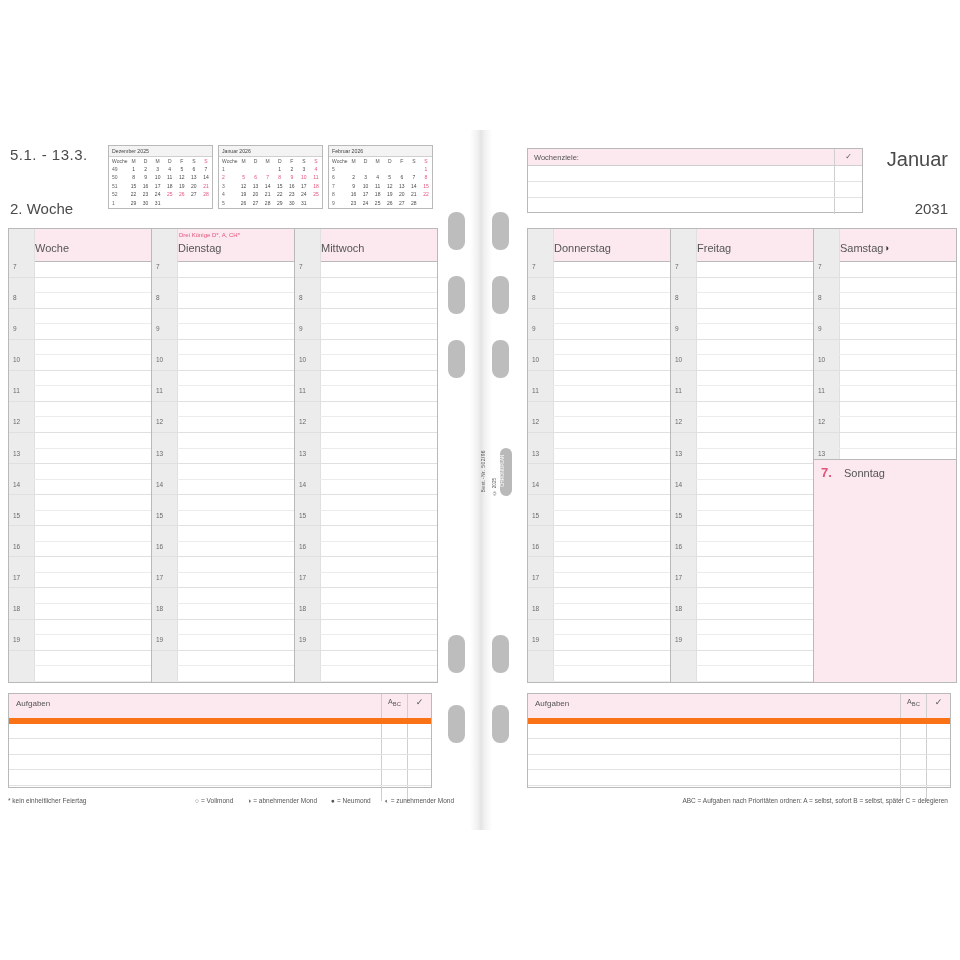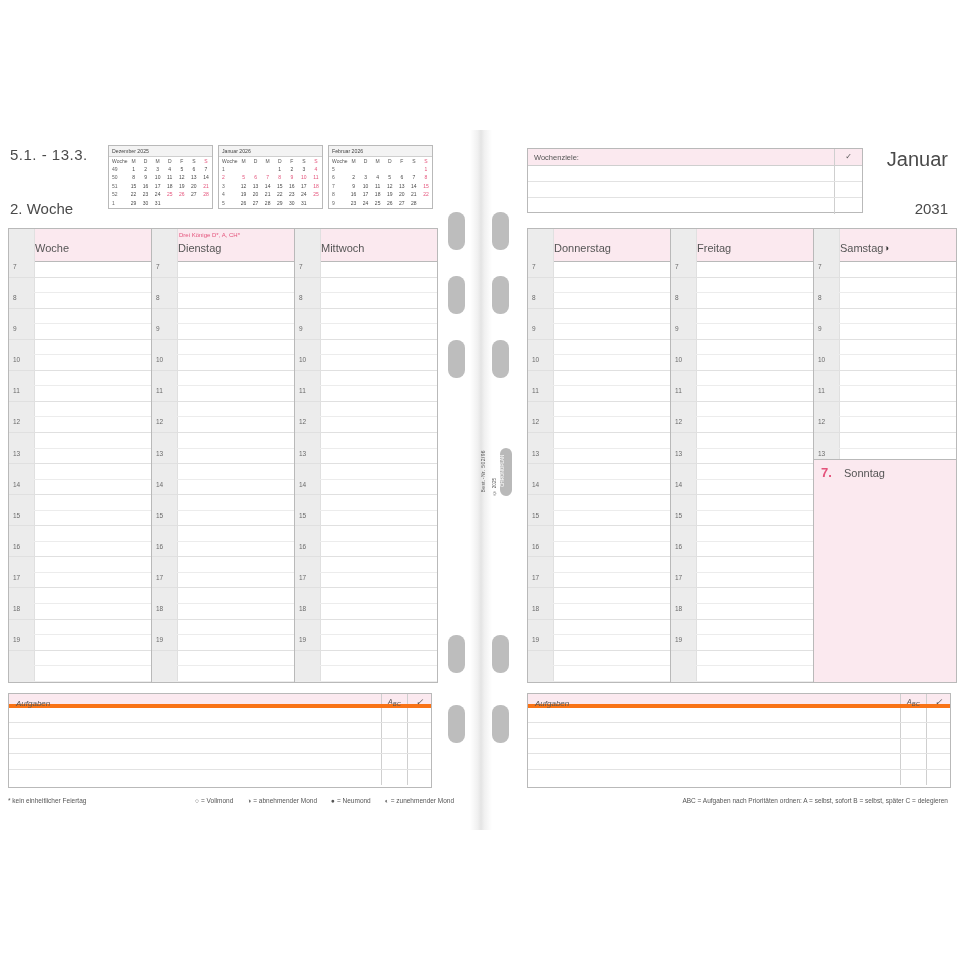--- a/index.html
+++ b/index.html
@@ -60,21 +60,21 @@
 
   
   .sunblock { position:absolute; left:0; right:0; background:#fbe9ef; border-top:1px solid #b9b9b9; }
   .sunblock .dnum { position:absolute; left:7px; top:5px; font-size:13px; color:#e4537b; font-weight:bold; }
   .sunblock .dname { position:absolute; left:30px; top:7px; font-size:11px; color:#555; }
 
   
   .tasks { position:absolute; top:693px; width:424px; height:95px; border:1px solid #b9b9b9; background:#fff; }
   #left-tasks { left:8px; }
   #right-tasks { left:527px; }
-  .tasks .thead { display:flex; height:14px; background:#fbe9ef; border-bottom:4px solid #f97316;font-style:italic; }
+  .tasks .thead { display:flex; height:30px; background:#fbe9ef; border-bottom:6px solid #f97316; }
   .tasks .thead .tt { flex:1; font-size:8px; color:#555; padding:5px 0 0 7px; }
   .tasks .thead .tabc { width:26px; border-left:1px solid #cfcfcf; text-align:center; font-size:7px; color:#555; padding-top:4px; }
   .tasks .thead .tchk { width:24px; border-left:1px solid #cfcfcf; text-align:center; font-size:9px; color:#555; padding-top:3px; }
   .tasks .trow { display:flex; height:15.4px; border-bottom:1px solid #e2e2e2; }
   .tasks .trow:last-child { border-bottom:none; }
   .tasks .trow .tt { flex:1; }
   .tasks .trow .tabc { width:26px; border-left:1px solid #cfcfcf; }
   .tasks .trow .tchk { width:24px; border-left:1px solid #cfcfcf; }
 
   

